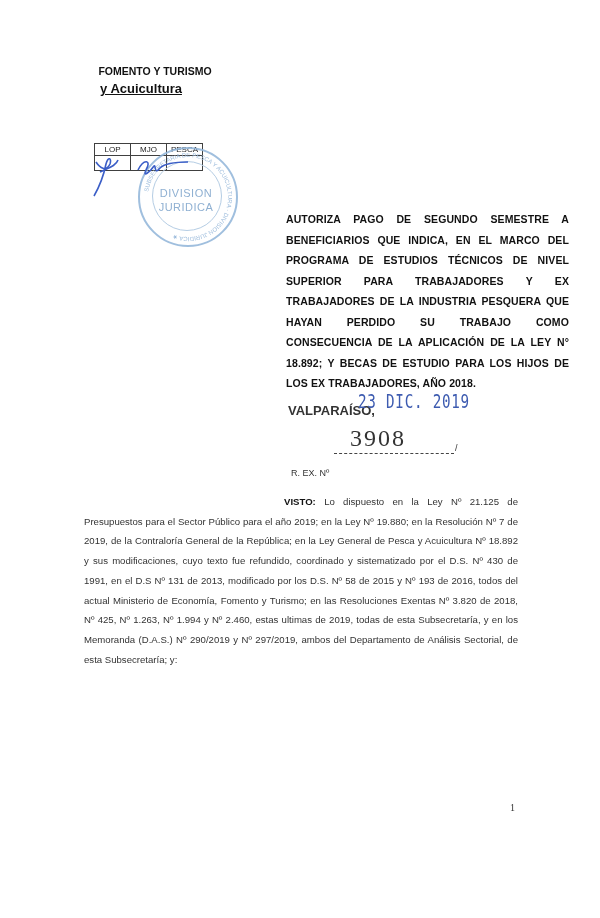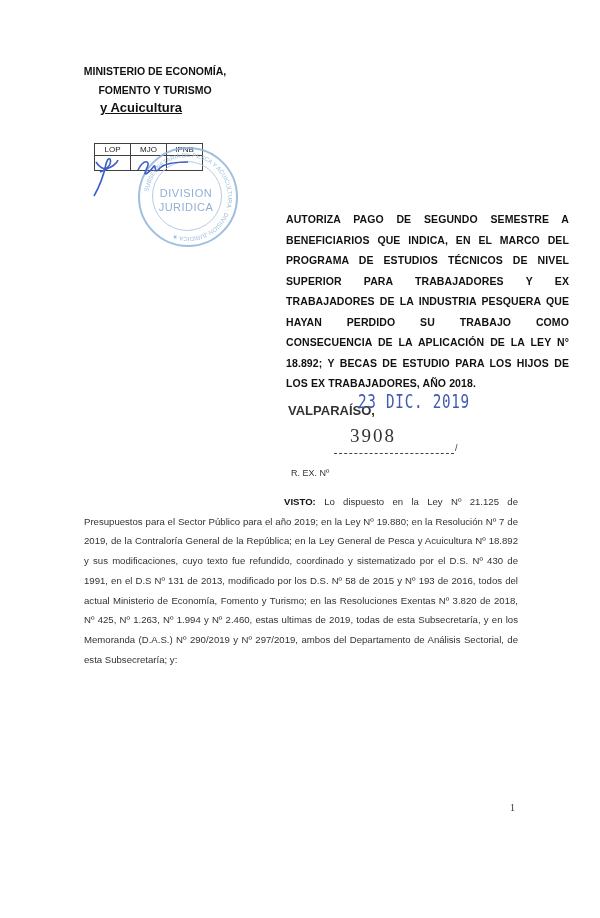--- a/index.html
+++ b/index.html
@@ -10,45 +10,44 @@
     .ministry .sub2 { font-size: 13px; text-decoration: underline; display: block; margin-left: -28px; line-height: 16px; }
     .initials-table { left: 94px; top: 143px; border-collapse: collapse; font-size: 8px; color: #222; }
     .initials-table td { border: 1px solid #404040; width: 35px; height: 11px; text-align: center; padding: 0; }
     .initials-table tr.sig td { height: 14px; }
     .stamp { left: 138px; top: 147px; width: 96px; height: 96px; border-radius: 50%; border: 2px solid #8fb4d8; opacity: 0.85; }
     .stamp-inner { left: 152px; top: 161px; width: 68px; height: 68px; border-radius: 50%; border: 1px solid #b5cde4; }
     .stamp-text { left: 140px; top: 186px; width: 92px; text-align: center; font-size: 11px; line-height: 14px; color: #8fb0d2; letter-spacing: 0.5px; }
     .title-block { left: 286px; top: 209px; width: 283px; font-weight: bold; font-size: 10.5px; line-height: 20.5px; text-align: justify; text-align-last: left; color: #111; letter-spacing: 0.1px; }
     .place { left: 288px; top: 403px; font-size: 13px; color: #333; font-weight: bold; }
     .date-stamp { left: 358px; top: 390px; font-size: 19px; color: #3d5bb0; font-family: "DejaVu Sans Mono", monospace; letter-spacing: 1px; transform: scaleX(0.75); transform-origin: left; }
-    .rex-number { left: 350px; top: 425px; font-size: 19px; color: #333; font-family: "Liberation Serif", serif; letter-spacing: 2px; text-align: right; }
+    .rex-number { left: 350px; top: 425px; font-size: 24px; color: #333; font-family: "Liberation Serif", serif; letter-spacing: 2px; text-align: right; }
     .rex-label { left: 291px; top: 444px; font-size: 9px; color: #333; margin-top: 24px; }
     .rex-line { left: 334px; top: 453px; width: 120px; border-bottom: 1px dashed #444; }
     .rex-slash { left: 455px; top: 443px; font-size: 9px; color: #333; }
     .body-text { left: 84px; top: 492px; width: 434px; font-size: 9.6px; line-height: 19.7px; text-align: justify; color: #333; }
     .body-text .indent { display: inline-block; width: 200px; }
     .body-text b { color: #111; }
     .page-num { left: 510px; top: 802px; font-size: 10px; color: #333; font-family: "Liberation Serif", serif; }
     .signature { stroke: #3b5ec7; fill: none; stroke-width: 1.6; }
   </style>
 </head>
 <body>
 
 <div class="abs ministry">
-  <div>MINISTERIO DE ECONOMÍA,</div>
   <div>FOMENTO Y TURISMO</div>
   <span class="sub2">y Acuicultura</span>
 </div>
 
 <table class="abs initials-table">
   <tbody>
       <tr>
     <td>LOP</td>
     <td>MJO</td>
-    <td>IPNB</td>
+    <td>PESCA</td>
   </tr>
   <tr class="sig">
     <td></td>
     <td></td>
     <td></td>
   </tr>
 </tbody>
   </table>
 
 <div class="abs stamp"></div>

